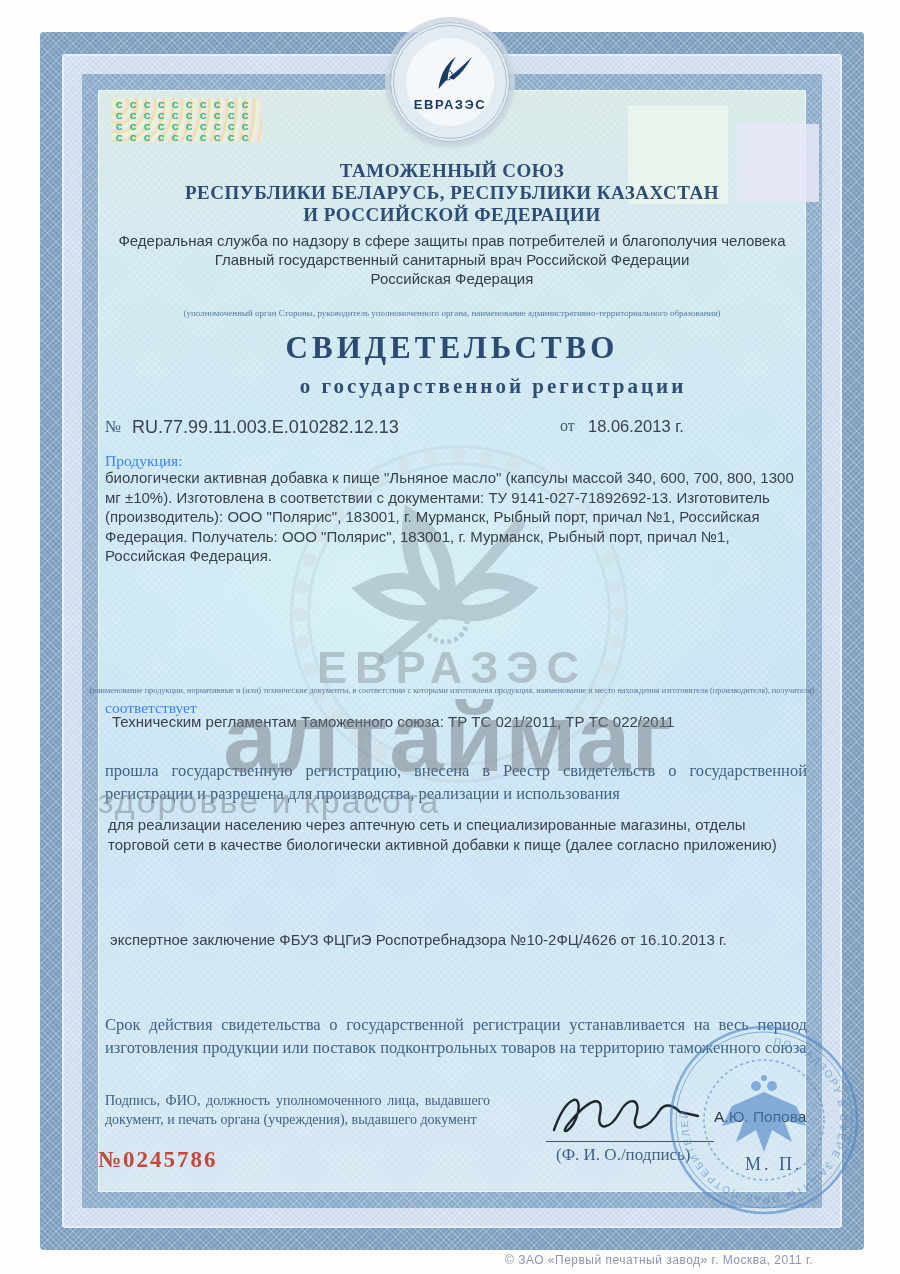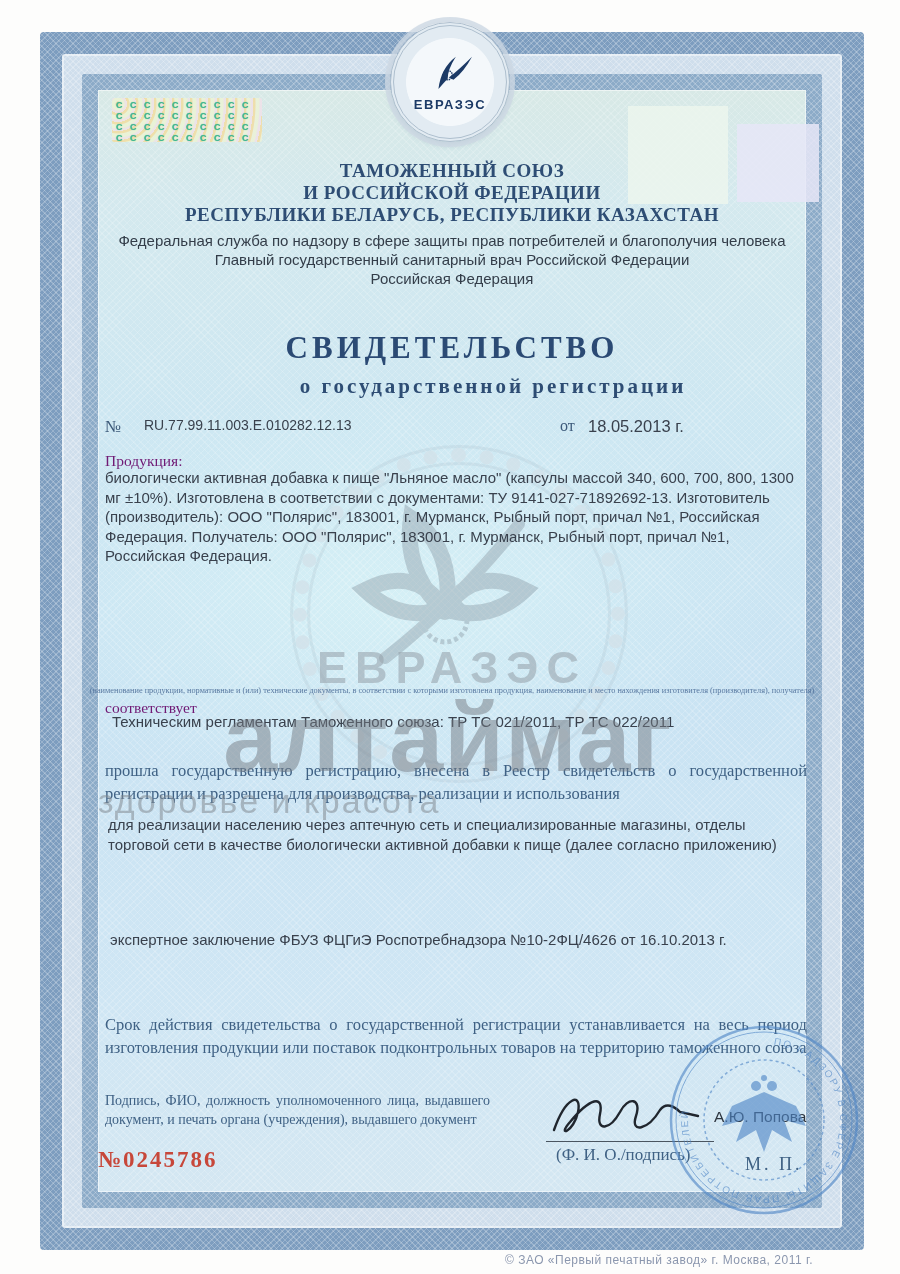--- a/index.html
+++ b/index.html
@@ -18,36 +18,36 @@
        background:
         radial-gradient(ellipse 560px 300px at 40% 46%, rgba(214,241,246,.9) 0%, rgba(214,241,246,0) 70%),
         linear-gradient(180deg,#d8e9e6 0%, #d4e9ee 10%, #cde7f2 30%, #c9e3f3 55%, #cfe6f4 82%, #d4e7f2 100%);
        box-shadow:inset 0 0 0 1px rgba(255,255,255,.5);}
   .content::after{content:"";position:absolute;inset:0;background-image:
        repeating-linear-gradient(45deg, rgba(255,255,255,.16) 0 1px, rgba(255,255,255,0) 1px 5px),
        repeating-linear-gradient(-45deg, rgba(255,255,255,.16) 0 1px, rgba(255,255,255,0) 1px 5px);}
   
   .abs{position:absolute;}
   .serif-blue{color:#3f6184;}
-  .label-blue{color:#701a75;}
+  .label-blue{color:#3b82f6;}
   .filled{font-family:"Liberation Sans", sans-serif;color:#39414d;}
   .just{text-align:justify;}
   
   .hdr{left:98px;width:708px;top:160px;text-align:center;z-index:3;}
   .hdr .h-serif{font-weight:bold;font-size:19px;line-height:22px;color:#2e4d74;letter-spacing:.5px;}
   .hdr .h-sans{font-family:"Liberation Sans", sans-serif;font-size:15px;line-height:19px;color:#333d49;}
   .auth-note{left:98px;width:708px;top:308px;text-align:center;font-size:9px;color:#5878a0;z-index:3;}
   .title-main{left:98px;width:708px;top:330px;text-align:center;font-size:31px;font-weight:bold;
        color:#2b4a74;letter-spacing:4px;z-index:3;}
   .title-sub{left:98px;width:790px;top:374px;text-align:center;font-size:21px;font-weight:600;
        color:#2e4d74;letter-spacing:3px;z-index:3;}
   
   .numrow{z-index:3;}
   .no-sign{left:105px;top:417px;font-size:17px;color:#3d5a7a;}
-  .no-val{left:144px;top:417px;font-size:14px;}
+  .no-val{left:132px;top:417px;font-size:18px;}
   .date-label{left:560px;top:417px;font-size:16px;color:#3d5a7a;}
   .date-val{left:588px;top:417px;font-size:16.5px;}
   
   .prod-label{left:105px;top:452px;font-size:15.5px;z-index:3;}
   .prod-text{left:105px;top:468px;width:702px;font-size:15px;line-height:19.5px;z-index:3;}
   .prod-note{left:70px;width:764px;top:686px;text-align:center;font-size:8.3px;color:#5878a0;z-index:3;}
   
   .wm-seal{left:293px;top:448px;width:304px;height:304px;border-radius:50%;z-index:2;
        border:14px dotted rgba(210,224,232,.75);
        box-shadow:0 0 0 3px rgba(170,190,205,.25), inset 0 0 0 3px rgba(170,190,205,.25);}
@@ -125,34 +125,35 @@
         <path d="M30 64 Q34 28 60 8 Q46 30 46 46 Q40 52 30 64 Z" fill="#1c3a66"></path>
         <path d="M48 44 Q66 30 88 8 Q74 34 56 48 Z" fill="#1c3a66"></path>
         <circle cx="46" cy="40" r="8" fill="none" stroke="#1c3a66" stroke-width="2.5" stroke-dasharray="2.5 1.5"></circle>
       </svg>
       <div class="badge-label">ЕВРАЗЭС</div>
     </div>
   </div>
 
   <div class="abs hdr">
     <div class="h-serif">ТАМОЖЕННЫЙ СОЮЗ</div>
+    <div class="h-serif">РЕСПУБЛИКИ БЕЛАРУСЬ, РЕСПУБЛИКИ КАЗАХСТАН</div>
     <div class="h-serif">И РОССИЙСКОЙ ФЕДЕРАЦИИ</div>
-    <div class="h-serif">РЕСПУБЛИКИ БЕЛАРУСЬ, РЕСПУБЛИКИ КАЗАХСТАН</div>
     <div class="h-sans" style="margin-top:5px;">Федеральная служба по надзору в сфере защиты прав потребителей и благополучия человека</div>
     <div class="h-sans">Главный государственный санитарный врач Российской Федерации</div>
     <div class="h-sans">Российская Федерация</div>
   </div>
+  <div class="abs auth-note">(уполномоченный орган Стороны, руководитель уполномоченного органа, наименование административно-территориального образования)</div>
 
   <div class="abs title-main">СВИДЕТЕЛЬСТВО</div>
   <div class="abs title-sub">о государственной регистрации</div>
 
   <div class="abs numrow no-sign">№</div>
   <div class="abs numrow no-val filled">RU.77.99.11.003.E.010282.12.13</div>
   <div class="abs numrow date-label">от</div>
-  <div class="abs numrow date-val filled">18.05.2013 г.</div>
+  <div class="abs numrow date-val filled">18.06.2013 г.</div>
 
   <div class="abs prod-label label-blue">Продукция:</div>
   <div class="abs prod-text filled">биологически активная добавка к пище "Льняное масло" (капсулы массой 340, 600, 700, 800, 1300 мг ±10%). Изготовлена в соответствии с документами: ТУ 9141-027-71892692-13. Изготовитель (производитель): ООО "Полярис", 183001, г. Мурманск, Рыбный порт, причал №1, Российская Федерация.  Получатель: ООО "Полярис", 183001, г. Мурманск, Рыбный порт, причал №1, Российская Федерация.</div>
 
   <div class="abs wm-seal">
     <svg width="276" height="276" viewBox="0 0 276 276" style="opacity:.30">
       <g fill="none" stroke="#6f7a86" stroke-width="16" stroke-linecap="round">
         <path d="M138 150 Q96 110 104 56 Q146 84 140 146"></path>
         <path d="M136 148 Q92 160 58 128 Q104 104 134 142"></path>
         <path d="M140 148 Q184 160 218 128 Q172 104 142 142"></path>

